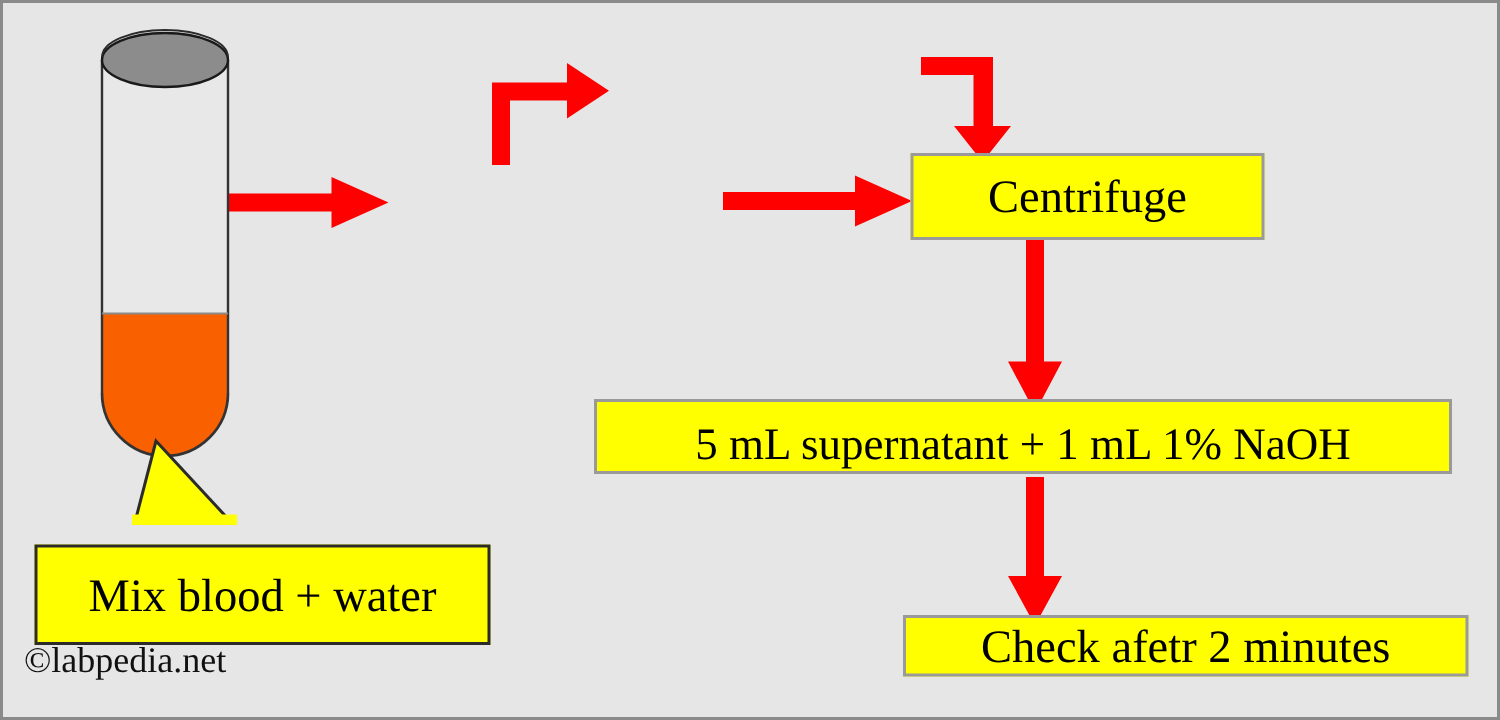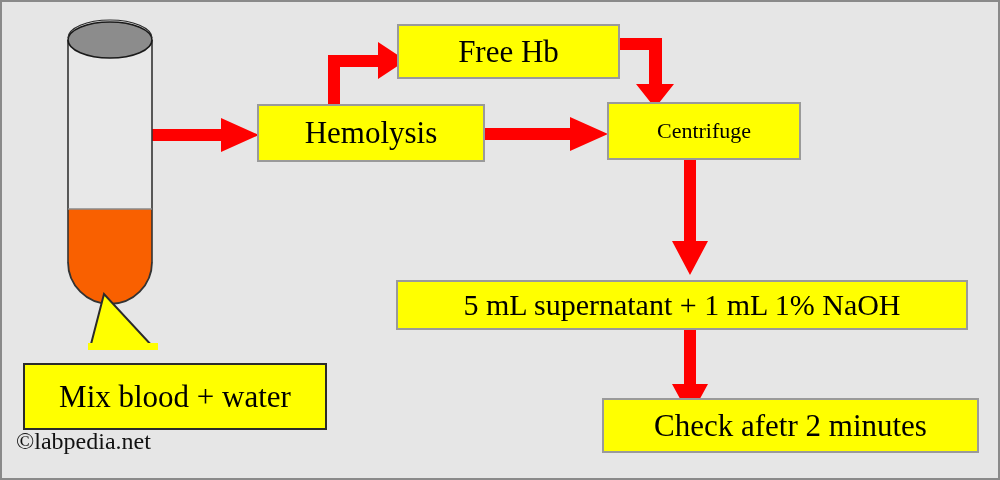--- a/index.html
+++ b/index.html
@@ -28,23 +28,23 @@
     align-items: center;
     justify-content: center;
     color: #000000;
     font-family: "Liberation Serif", "DejaVu Serif", serif;
     white-space: nowrap;
     z-index: 5;
   }
 
   #box-free-hb   { left: 395px; top: 22px;  width: 223px; height: 55px; font-size: 31px; }
   #box-hemolysis { left: 255px; top: 102px; width: 228px; height: 58px; font-size: 31px; }
-  #box-centrifuge{ left: 605px; top: 100px; width: 194px; height: 58px; font-size: 22px; }
-  #box-naoh      { left: 394px; top: 278px; width: 572px; height: 50px; font-size: 30px; }
-  #box-check     { left: 600px; top: 396px; width: 377px; height: 55px; font-size: 31px; }
+  #box-centrifuge{ left: 605px; top: 100px; width: 236px; height: 58px; font-size: 31px; }
+  #box-naoh      { left: 394px; top: 264px; width: 572px; height: 50px; font-size: 30px; align-items: flex-end; }
+  #box-check     { left: 600px; top: 408px; width: 377px; height: 41px; font-size: 31px; }
 
   
   #callout {
     position: absolute;
     left: 21px;
     top: 345px;
     width: 304px;
     height: 67px;
     background: #ffff00;
     border: 2px solid #2b2b2b;
@@ -125,27 +125,21 @@
   </svg>
 
   <svg class="arrow" style="left:665px; top:155px; width:46px; height:122px;" viewBox="0 0 46 122" width="46" height="122">
     <path d="M 17,0 L 29,0 L 29,84 L 41,84 L 23,118 L 5,84 L 17,84 Z" fill="#ff0000"></path>
   </svg>
 
   <svg class="arrow" style="left:665px; top:316px; width:46px; height:102px;" viewBox="0 0 46 102" width="46" height="102">
     <path d="M 17,0 L 29,0 L 29,66 L 41,66 L 23,99 L 5,66 L 17,66 Z" fill="#ff0000"></path>
   </svg>
 
-  <div class="flow-box" id="box-free-hb">
-    <span>Free Hb</span>
-  </div>
 
-  <div class="flow-box" id="box-hemolysis">
-    <span>Hemolysis</span>
-  </div>
 
   <div class="flow-box" id="box-centrifuge">
     <span>Centrifuge</span>
   </div>
 
   <div class="flow-box" id="box-naoh">
     <span>5 mL supernatant + 1 mL 1% NaOH</span>
   </div>
 
   <div class="flow-box" id="box-check">

